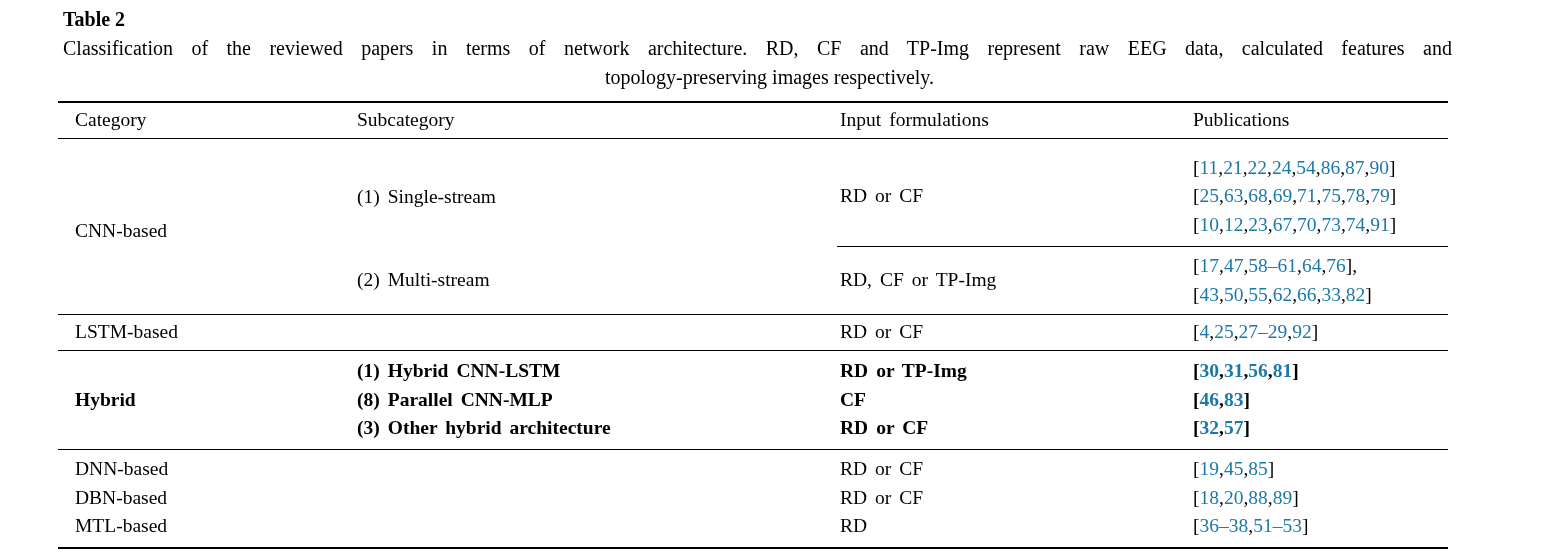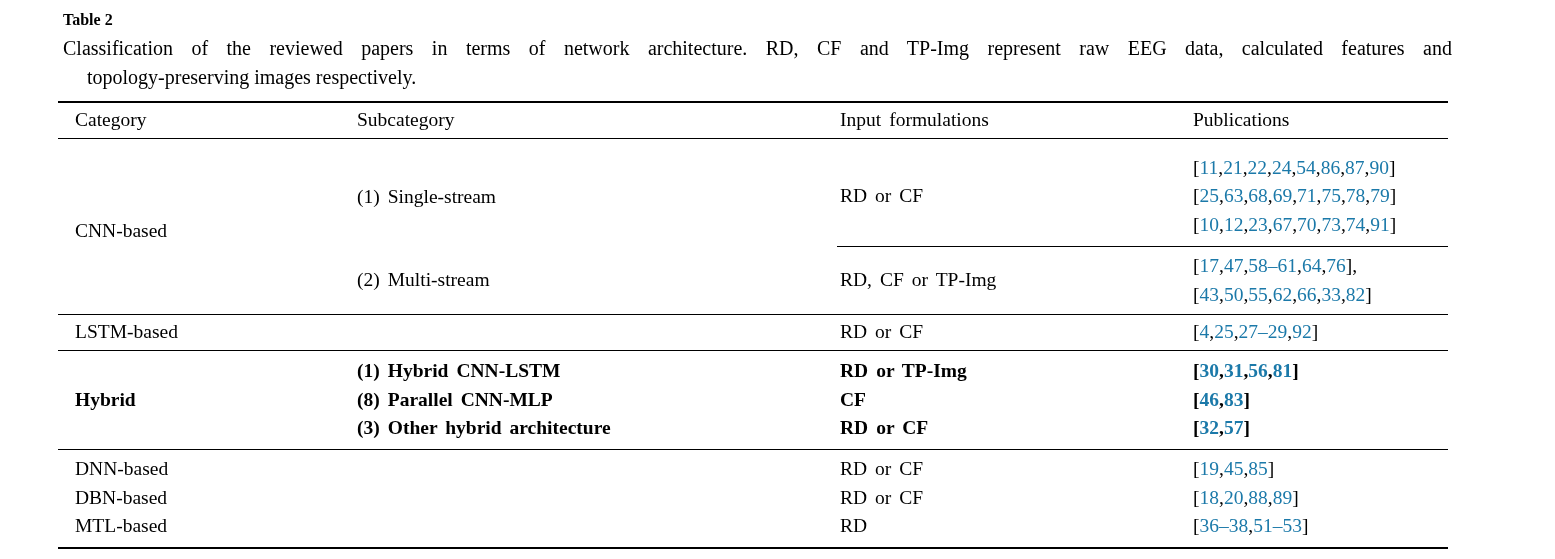--- a/index.html
+++ b/index.html
@@ -7,27 +7,27 @@
     width: 1555px; height: 559px;
     background: #ffffff;
     font-family: "Liberation Serif", serif;
     color: #000;
     overflow: hidden;
   }
   .content { margin-left: 58px; width: 1394px; padding-top: 5px; }
 
   .tbl-title {
     font-weight: bold;
-    font-size: 16px;
+    font-size: 20px;
     line-height: 29px;
     padding-left: 5px;
   }
   .tbl-caption { font-size: 20px; line-height: 28.5px; padding-left: 5px; }
   .cap-l1 { text-align: justify; text-align-last: justify; }
-  .cap-l2 { text-align: left; margin-left: 24px; }
+  .cap-l2 { text-align: center; margin-left: 24px; }
 
   table.paper-table {
     margin-top: 10px;
     border-collapse: collapse;
     table-layout: fixed;
     width: 1390px;
     border-top: 2.5px solid #000;
     border-bottom: 2.5px solid #000;
     font-size: 19.5px;
   }

